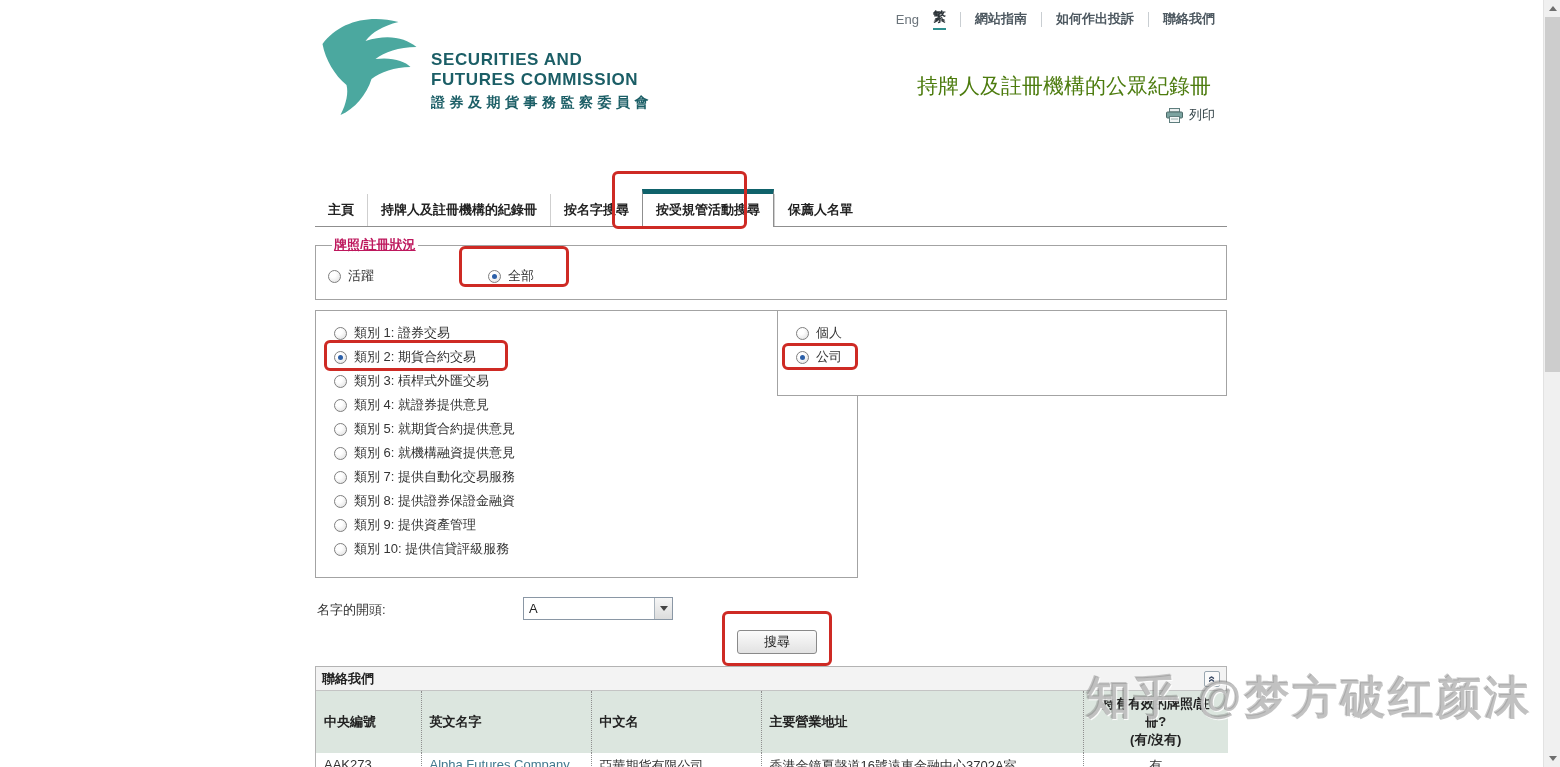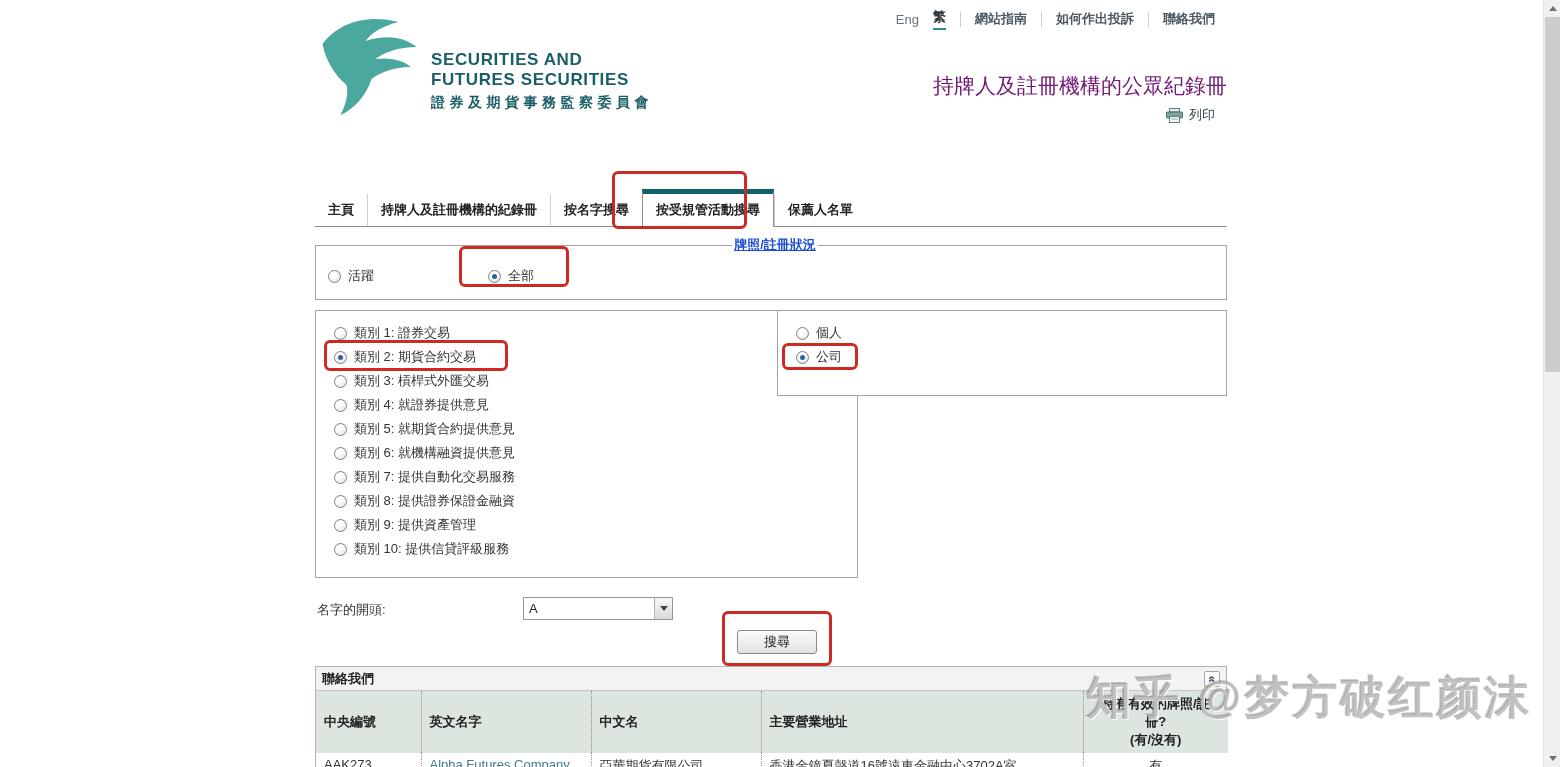--- a/index.html
+++ b/index.html
@@ -16,37 +16,37 @@
   .topnav .navsep { width:1px; height:15px; background:#c9ced2; }
 
   
   .logo { position:absolute; left:318px; top:14px; display:flex; align-items:flex-end; }
   .logo-bird { width:105px; height:104px; }
   .logo-text { margin-left:8px; padding-bottom:6px; color:#1b5e66; }
   .logo-en { font-size:17px; font-weight:bold; letter-spacing:0.6px; line-height:20px; }
   .logo-zh { font-size:14px; font-weight:bold; letter-spacing:4.5px; margin-top:4px; }
 
   
-  .page-title { position:absolute; top:72px; right:333px; font-size:21px; color:#701a75; }
+  .page-title { position:absolute; top:72px; right:349px; font-size:21px; color:#4d7c0f; }
   .print { position:absolute; top:106px; right:345px; display:flex; align-items:center; gap:6px;
            color:#35454a; font-size:13px; cursor:pointer; }
 
   
   .tabbar { position:absolute; left:315px; top:189px; width:912px; display:flex;
             align-items:flex-end; border-bottom:1px solid #8f8f8f; }
   .tab { height:32px; line-height:32px; padding:0 13px; font-size:13px; font-weight:bold;
          color:#222; cursor:pointer; white-space:nowrap; }
   .tab:not(.active):not(:first-child) { border-left:1px solid #cfcfcf; }
   .tab.active { border:1px solid #8f8f8f; border-top:5px solid #0f626b; border-bottom:none;
                 background:#fff; height:38px; line-height:31px; margin-bottom:-1px; z-index:2; }
 
   
   fieldset.status { position:absolute; left:315px; top:236px; width:912px; height:64px;
                     border:1px solid #a3a3a3; padding:0 12px; }
-  fieldset.status legend { font-weight:bold; text-decoration:underline; color:#1d4ed8; padding:0 2px; margin-left:4px;text-align:center; }
+  fieldset.status legend { font-weight:bold; text-decoration:underline; color:#be185d; padding:0 2px; margin-left:4px; }
   .panel { position:absolute; border:1px solid #a3a3a3; background:#fff; }
   .panel.activities { left:315px; top:310px; width:543px; height:268px; padding:10px 0 0 18px; }
   .panel.entity { left:777px; top:310px; width:450px; height:86px; padding:10px 0 0 18px; }
 
   .radio-row { display:flex; align-items:center; height:24px; cursor:pointer; }
   .radio { width:13px; height:13px; min-width:13px; border-radius:50%; border:1px solid #7f7f7f;
            background:radial-gradient(circle at 35% 30%, #ffffff 30%, #dcdcdc); position:relative; }
   .radio.selected::after { content:""; position:absolute; left:3px; top:3px; width:5px; height:5px;
            border-radius:50%; background:#2b5fa8; }
   .radio-label { margin-left:7px; font-size:13px; color:#333; }
@@ -131,21 +131,21 @@
   </div>
 
   <div class="logo">
     <svg class="logo-bird" viewBox="0 0 100 104" xmlns="http://www.w3.org/2000/svg">
       <path fill="#4BA89F" d="M2,30 C18,8 48,0 78,8 C62,12 52,18 45,27 C66,20 84,23 96,33
         C78,33 64,38 55,45 C72,43 84,47 90,53 C74,53 60,58 51,65
         C46,81 34,95 20,101 C26,89 28,79 26,71 C14,61 5,46 2,30 Z"></path>
     </svg>
     <div class="logo-text">
       <div class="logo-en">SECURITIES AND</div>
-      <div class="logo-en">FUTURES SECURITIES</div>
+      <div class="logo-en">FUTURES COMMISSION</div>
       <div class="logo-zh">證券及期貨事務監察委員會</div>
     </div>
   </div>
 
   <div class="page-title">持牌人及註冊機構的公眾紀錄冊</div>
   <div class="print">
     <svg width="17" height="15" viewBox="0 0 17 15">
       <rect x="3.5" y="0.5" width="10" height="3.5" fill="#e8eeee" stroke="#5e7d7d"></rect>
       <rect x="0.5" y="4" width="16" height="6" rx="1" fill="#7ba3a0" stroke="#4c6a68"></rect>
       <rect x="3.5" y="8.5" width="10" height="6" fill="#f4f7f7" stroke="#5e7d7d"></rect>

